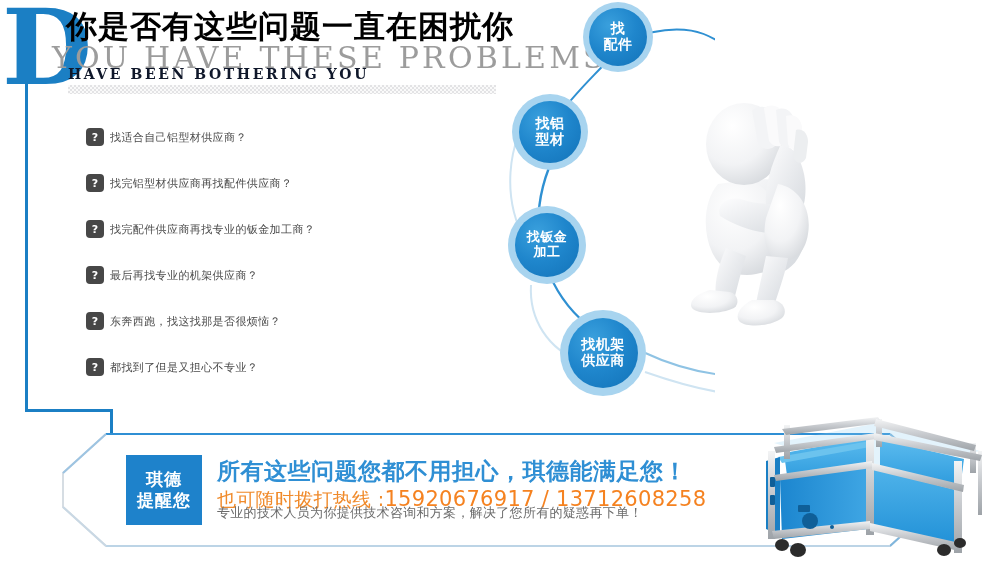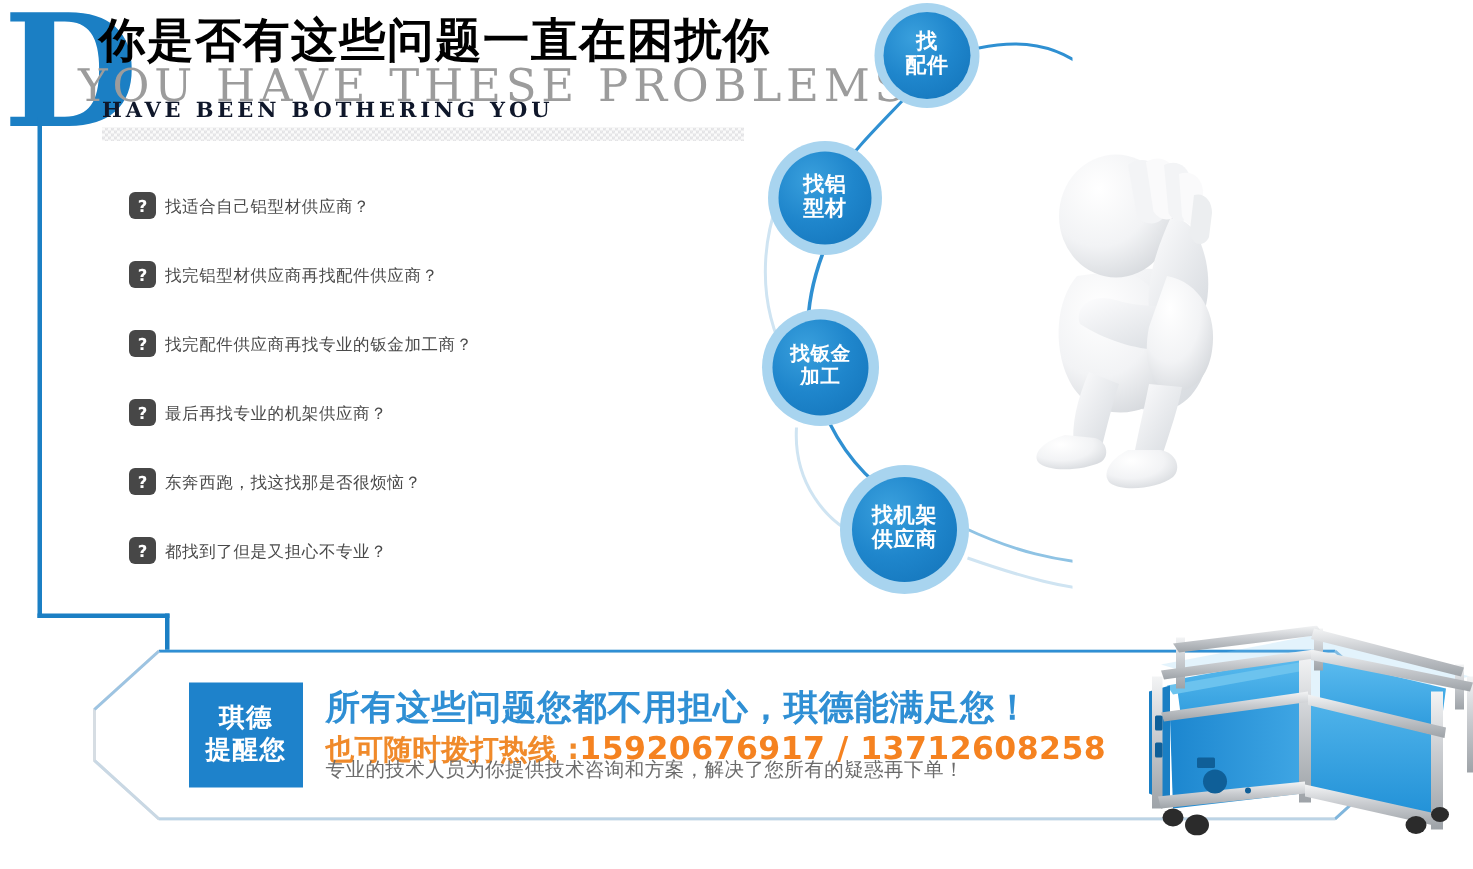--- a/index.html
+++ b/index.html
@@ -95,21 +95,21 @@
     background:#1e82cb;color:#ffffff;
     display:flex;flex-direction:column;align-items:center;justify-content:center;
     font-size:17px;font-weight:700;line-height:1.25;letter-spacing:1px;margin-left:16px;
   }
   .b-line1{
     position:absolute;left:155px;top:23px;
     font-size:23px;font-weight:700;color:#2f8fd4;white-space:nowrap;letter-spacing:.5px;
   }
   .b-line2{
     position:absolute;left:155px;top:54px;
-    font-size:19px;font-weight:700;color:#f08a2a;white-space:nowrap;letter-spacing:.3px;
+    font-size:19px;font-weight:400;color:#f08a2a;white-space:nowrap;letter-spacing:.3px;
   }
   .b-line2 .lead{color:#f08a2a;}
   .b-line2 .nums{color:#f58220;font-size:21px;}
   .b-line3{
     position:absolute;left:155px;top:71px;
     font-size:13px;color:#6b6b6b;white-space:nowrap;letter-spacing:.3px;
   }
   .machine{position:absolute;left:686px;top:-16px;width:250px;height:140px;}
 </style>
 </head>

